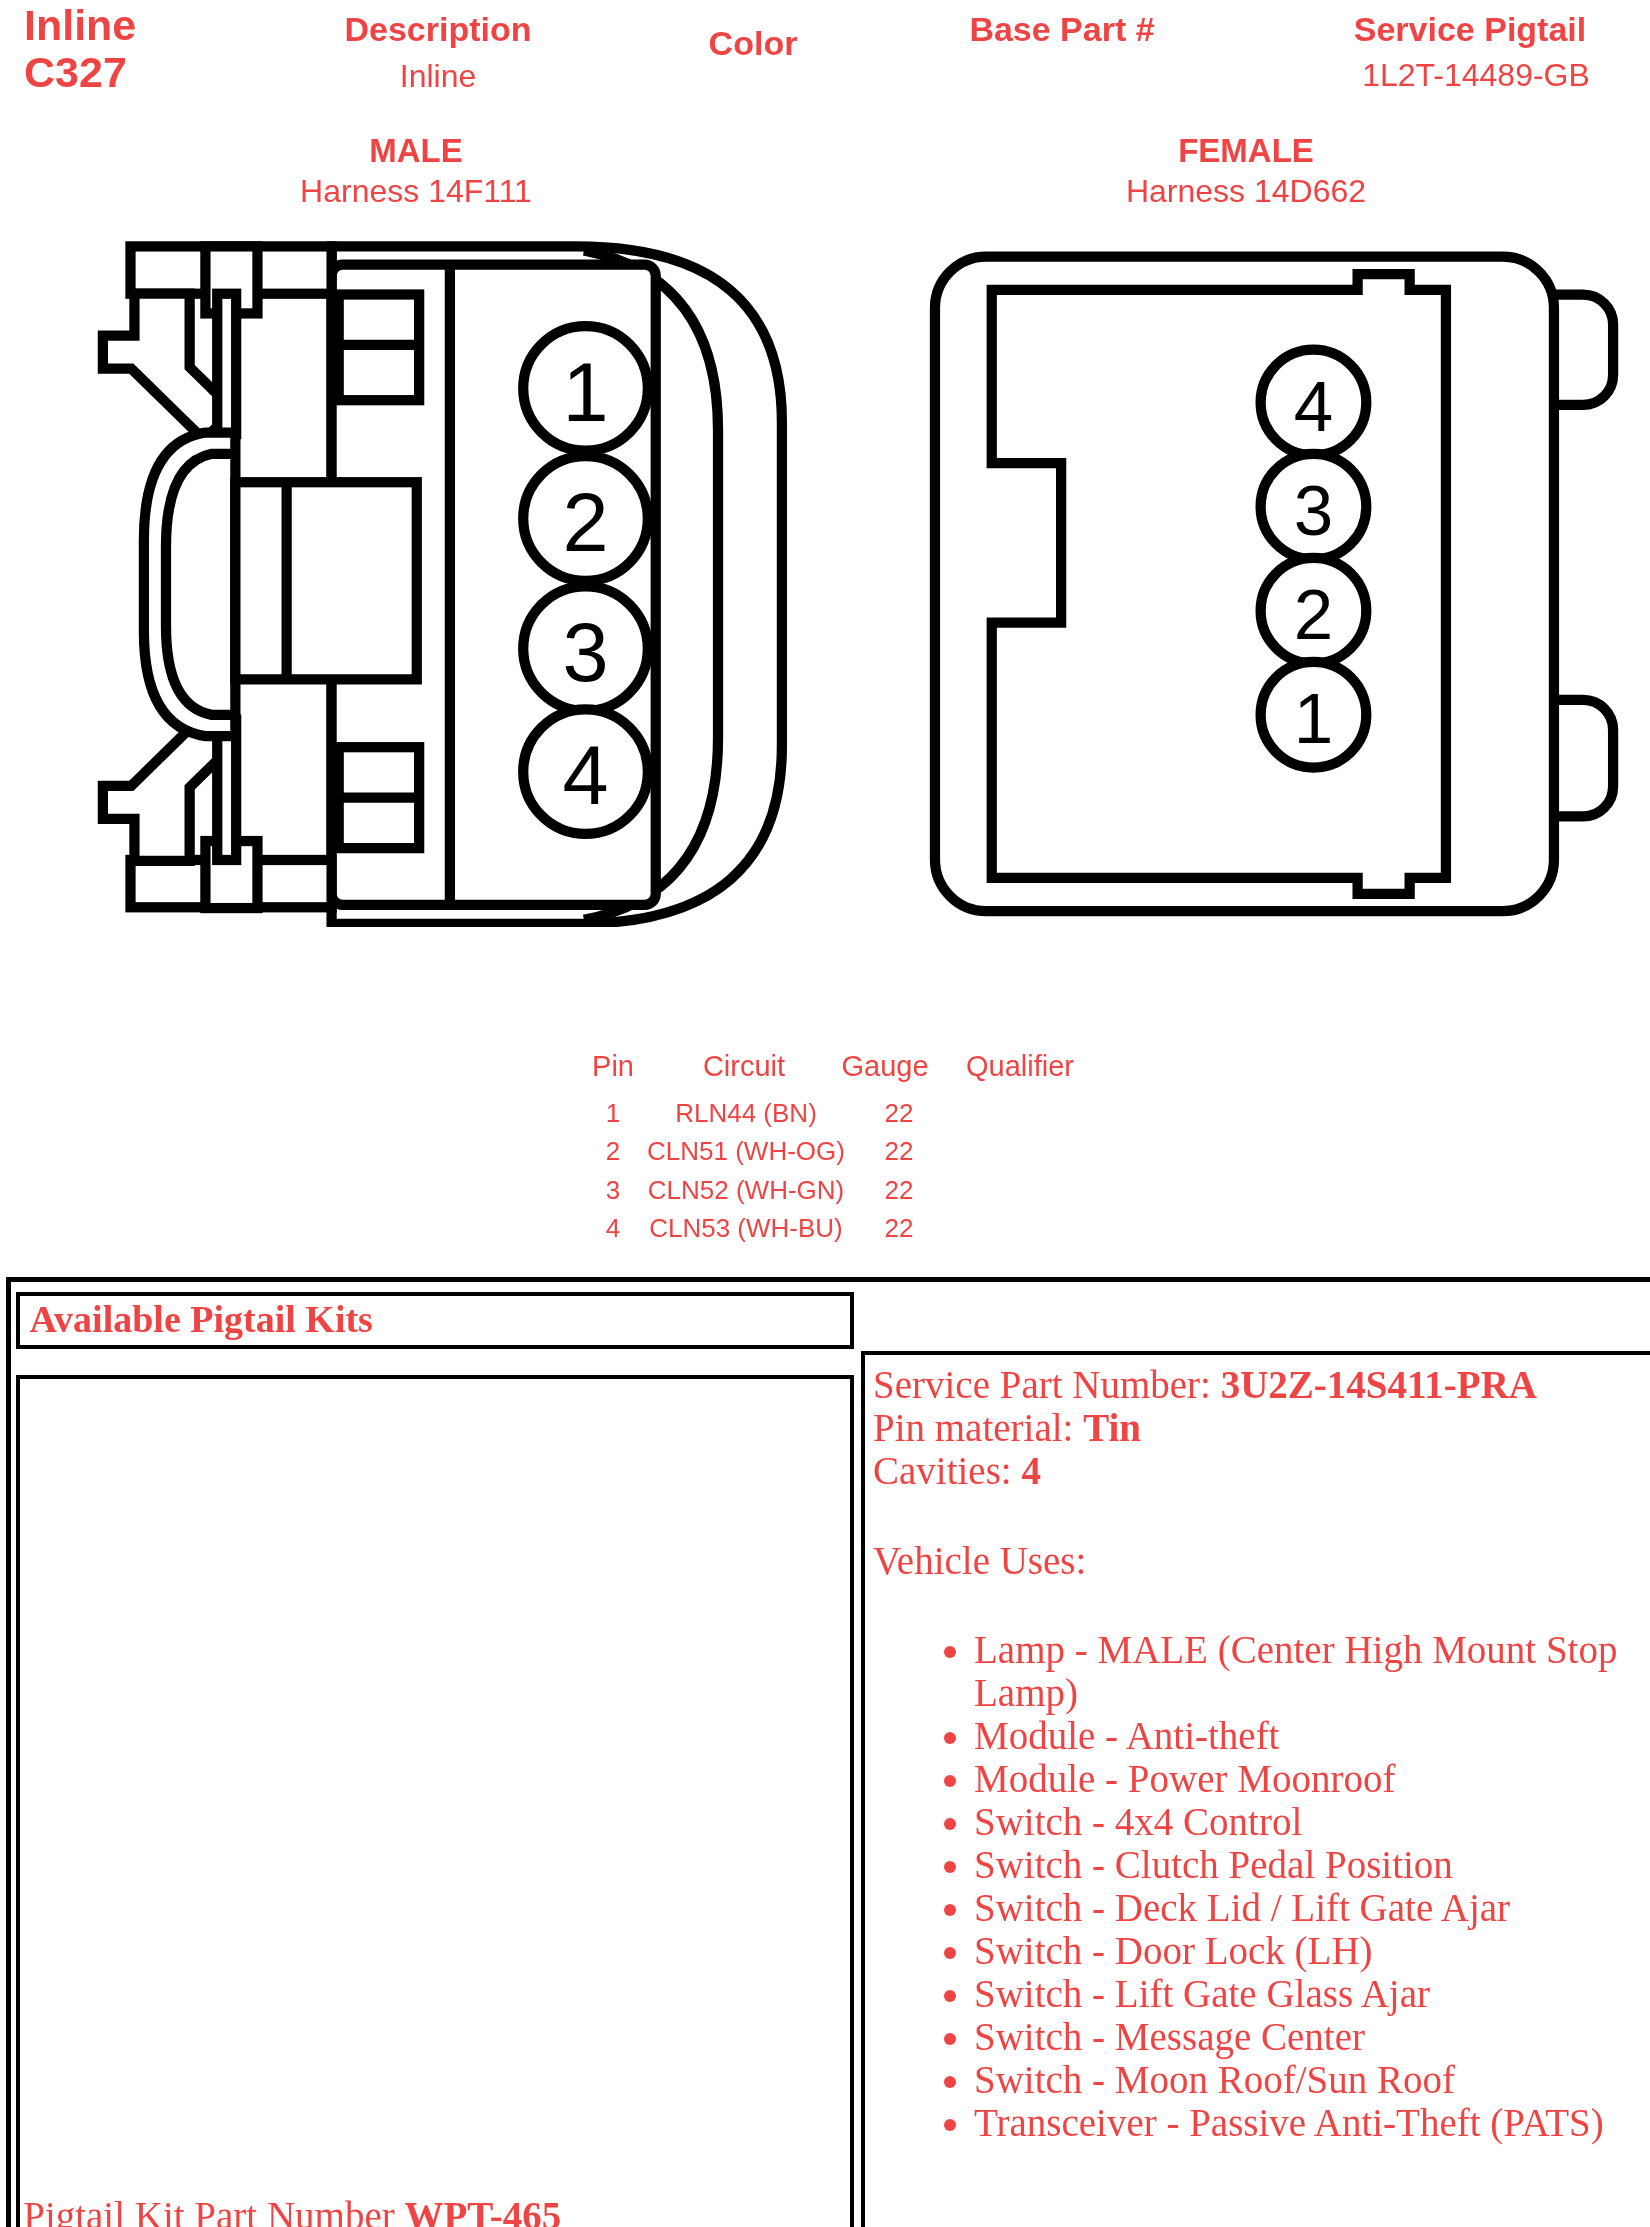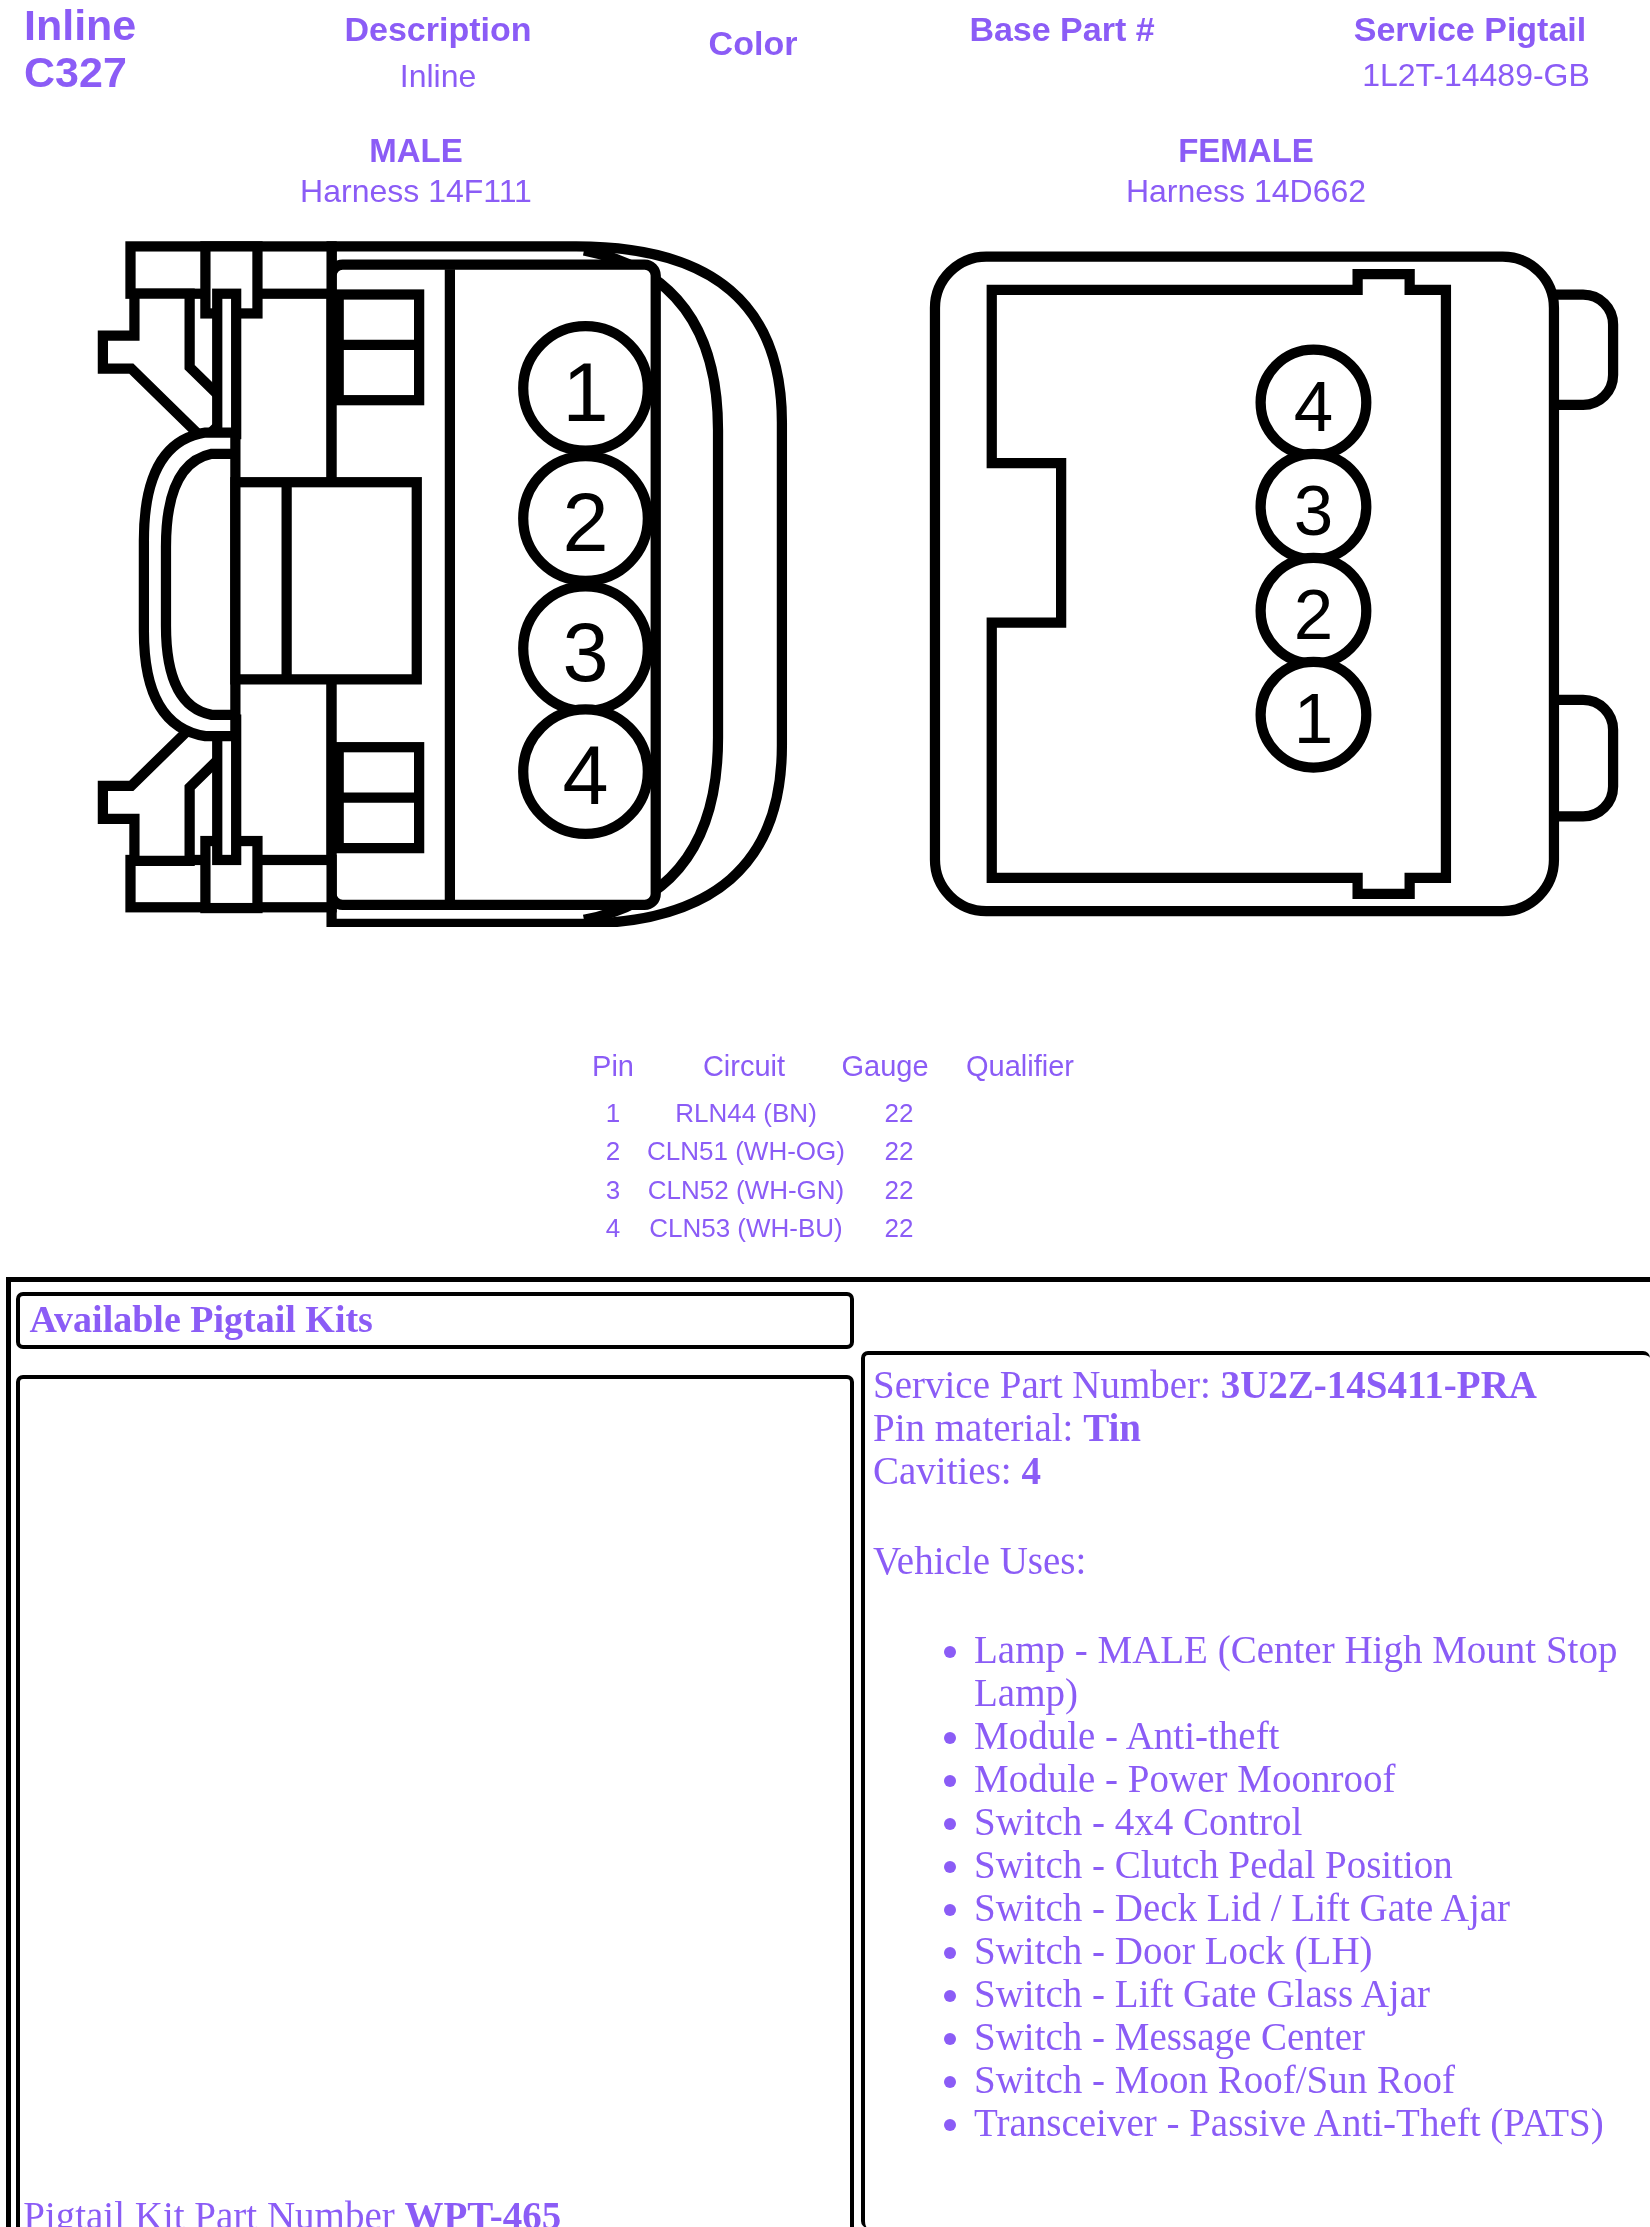--- a/index.html
+++ b/index.html
@@ -2,41 +2,41 @@
 <html style="font-size:12.6px"><head>
 <meta charset="utf-8">
 <style>
   html,body{margin:0;padding:0;background:#fff;}
   #canvas{
     position:relative;
     width:1650px;
     height:2227px;
     background:#ffffff;
     font-family:"Liberation Sans","DejaVu Sans",sans-serif;
-    color:#8b5cf6;
+    color:#ef4444;
     overflow:hidden;
   }
   .abs{position:absolute;}
   .ctr{transform:translateX(-50%);white-space:nowrap;text-align:center;}
   .b{font-weight:bold;}
   
   .doc-title{left:24px;top:1.6px;font-size:43px;font-weight:bold;line-height:47px;}
   .hlabel{font-size:34px;font-weight:bold;}
   .hvalue{font-size:32px;}
   .glabel{font-size:33px;font-weight:bold;}
   .gvalue{font-size:32px;}
   
   .pt-h{font-size:29px;font-weight:normal;}
   .pt-c{font-size:26px;}
   
   svg .ln{fill:none;stroke:#000;stroke-width:13;stroke-linejoin:miter;}
   svg .shp{fill:#fff;stroke:#000;stroke-width:13;stroke-linejoin:miter;}
   svg text{font-family:"Liberation Sans","DejaVu Sans",sans-serif;fill:#000;}
   
-  .serif{font-family:"Liberation Serif","DejaVu Serif",serif;border-radius:7px;}
+  .serif{font-family:"Liberation Serif","DejaVu Serif",serif;}
   #top-rule{left:6.3px;top:1277px;width:1644px;height:4.7px;background:#000;}
   #outer-left-border{left:6.3px;top:1277px;width:4.7px;height:950px;background:#000;}
   #pigtail-header-box{
     left:16px;top:1292px;width:838px;height:57px;
     border:4.7px solid #000;box-sizing:border-box;
     font-size:38px;font-weight:bold;line-height:46px;padding-left:9.5px;
   }
   #pigtail-left-cell{
     left:16px;top:1351px;width:838px;height:873px;
     border:4.7px solid #000;box-sizing:border-box;margin-top:24px;

